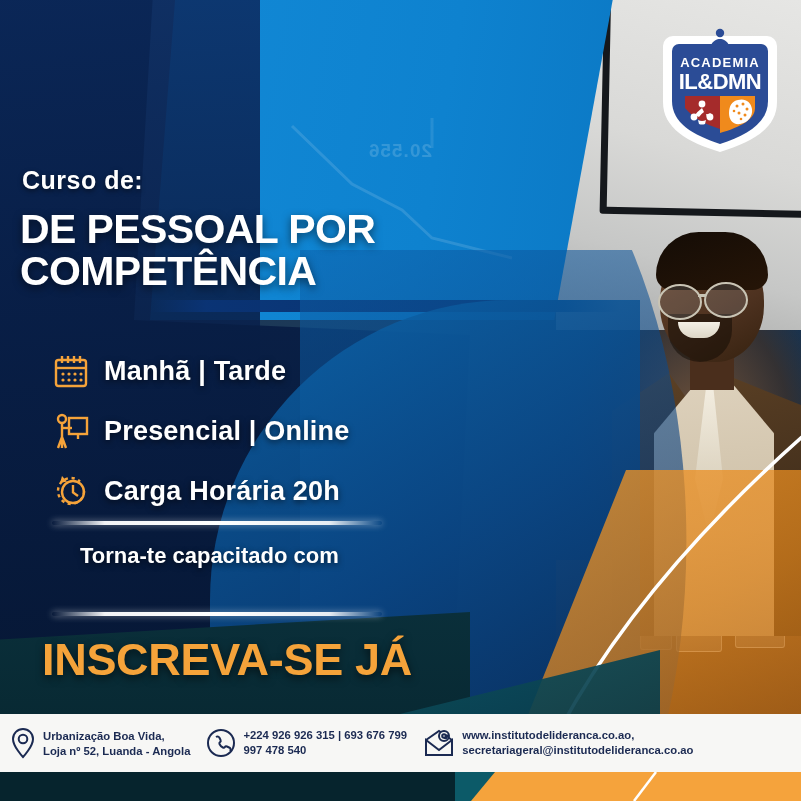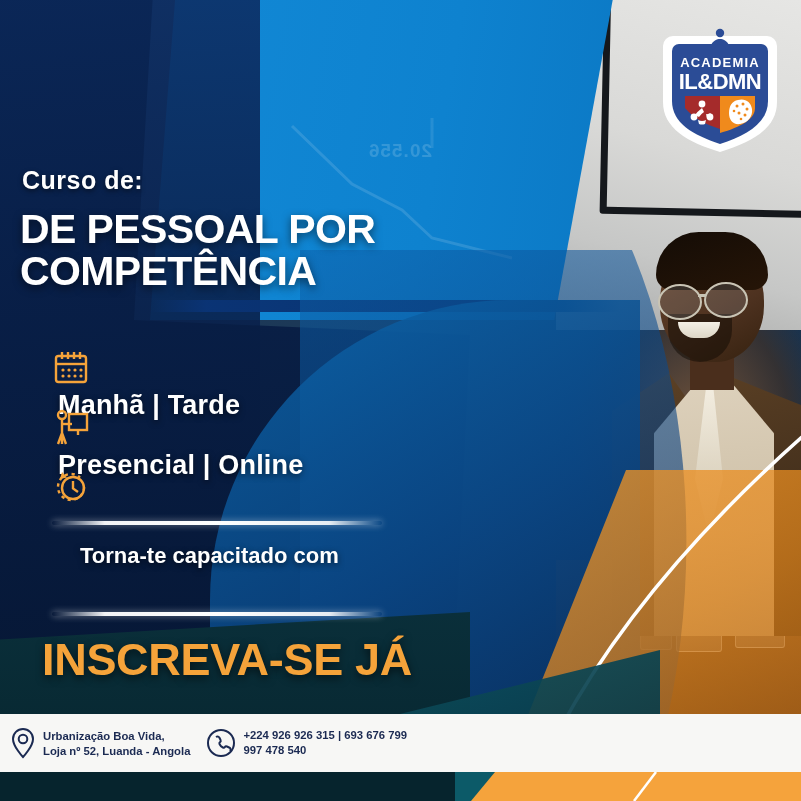--- a/index.html
+++ b/index.html
@@ -90,21 +90,21 @@
   .logo svg{display:block;}
 
   
   .kicker{position:absolute;left:22px;top:166px;color:#ffffff;font-size:25px;font-weight:700;
     letter-spacing:.5px;text-shadow:0 2px 5px rgba(0,0,0,.55);}
   .headline{position:absolute;left:20px;top:204px;width:640px;color:#fff;font-weight:800;
     font-size:46px;line-height:1.03;letter-spacing:-.6px;text-shadow:0 3px 8px rgba(0,0,0,.55);}
   .headline .l2{display:block;font-size:41px;margin-top:4px;}
 
   .features{position:absolute;left:48px;top:344px;width:400px;}
-  .frow{display:flex;height:54px;margin-bottom:6px;flex-direction:column;}
+  .frow{display:flex;align-items:center;height:54px;margin-bottom:6px;}
   .ficon{width:46px;height:46px;flex:0 0 46px;display:flex;align-items:center;justify-content:center;}
   .flabel{color:#fff;font-size:27px;font-weight:700;letter-spacing:.2px;margin-left:10px;
     text-shadow:0 2px 6px rgba(0,0,0,.6);}
 
   .divider{position:absolute;height:4px;border-radius:2px;
     background:linear-gradient(90deg,rgba(255,255,255,0) 0%,rgba(255,255,255,.95) 16%,rgba(255,255,255,1) 50%,rgba(255,255,255,.9) 84%,rgba(255,255,255,0) 100%);
     box-shadow:0 0 7px rgba(255,255,255,.45);}
   .div1{left:52px;top:521px;width:330px;}
   .div2{left:52px;top:612px;width:330px;}
 
@@ -254,20 +254,21 @@
     </div>
     <div class="frow">
       <span class="ficon">
         <svg width="40" height="40" viewBox="0 0 40 40" fill="none" stroke="#F5A33A" stroke-width="2.4">
           <path d="M33,20 a13,13 0 1 1 -4,-9.4" stroke-dasharray="3.2 3.6"></path>
           <circle cx="22" cy="21" r="11"></circle>
           <path d="M22,14 v7.5 l5,3.5"></path>
           <path d="M11,5 l-2,7 l7,-1.5 z" fill="#F5A33A" stroke="none"></path>
         </svg>
       </span>
+      <span class="flabel">Carga Horária 20h</span>
     </div>
   </div>
 
   <div class="divider div1"></div>
   <div class="tagline">
     <div>Torna-te capacitado com</div>
   </div>
   <div class="divider div2"></div>
 
   <div class="cta">INSCREVA-SE JÁ</div>
@@ -292,20 +293,35 @@
           <circle cx="15" cy="15" r="13"></circle>
           <path d="M10,9 c1.6,-1 3,-0.4 3.6,1 l1,2.2 c0.4,0.9 0,1.7 -0.8,2.2 c-0.6,0.4 -0.6,1 -0.2,1.8 c0.7,1.4 1.9,2.6 3.3,3.3 c0.8,0.4 1.4,0.4 1.8,-0.2 c0.5,-0.8 1.3,-1.2 2.2,-0.8 l2.2,1 c1.4,0.6 2,2 1,3.6"></path>
         </svg>
       </span>
       <span class="ftext">
         <span>+224 926 926 315 | 693 676 799</span><br>
         <span>997 478 540</span>
       </span>
     </div>
 
+    <div class="fitem f-web">
+      <span class="ficon-c">
+        <svg width="32" height="30" viewBox="0 0 32 30" fill="none" stroke="#1B2A52" stroke-width="2">
+          <path d="M3,12 L16,22 L29,12 L29,27 L3,27 Z"></path>
+          <path d="M3,12 L16,3 L29,12"></path>
+          <circle cx="21" cy="8" r="5" fill="#f7f7f5"></circle>
+          <circle cx="21" cy="8" r="1.8"></circle>
+          <path d="M24,6.5 v2.6 c0,1.4 -2,1.6 -2.6,0.4"></path>
+        </svg>
+      </span>
+      <span class="ftext">
+        <span>www.institutodelideranca.co.ao,</span><br>
+        <span>secretariageral@institutodelideranca.co.ao</span>
+      </span>
+    </div>
   </div>
 
   <div class="bottom-strip">
     <div class="bs-orange"></div>
     <div class="bs-teal-wedge"></div>
     <div class="bs-line">
       <svg width="40" height="29" viewBox="0 0 40 29">
           <path d="M30,0 L8,29" stroke="#ffffff" stroke-width="2.5" fill="none"></path>
         </svg>
     </div>

